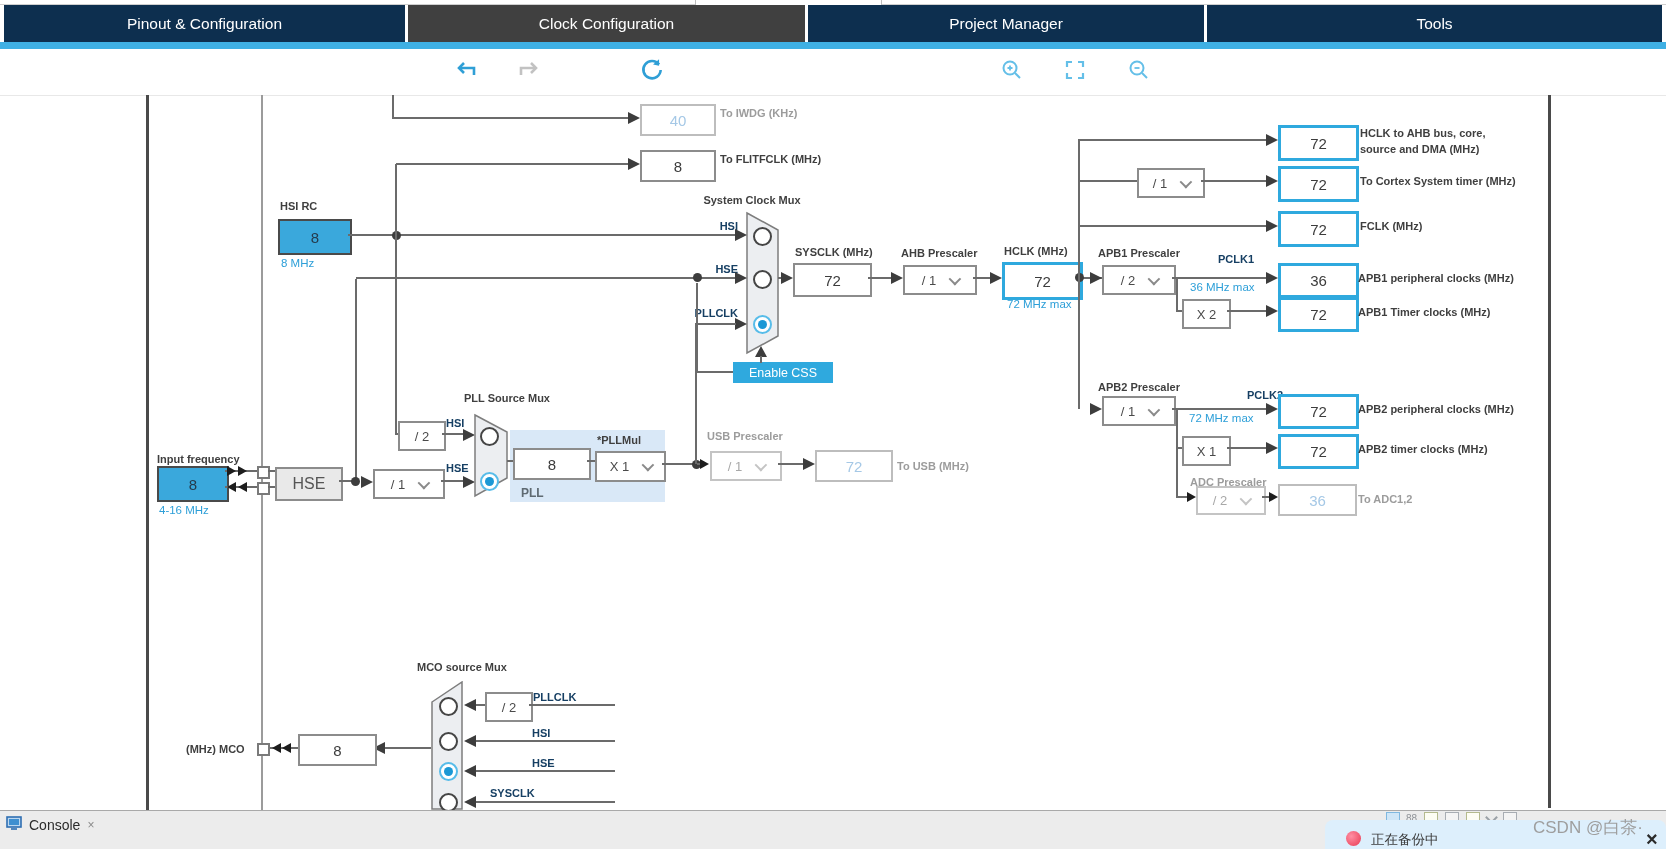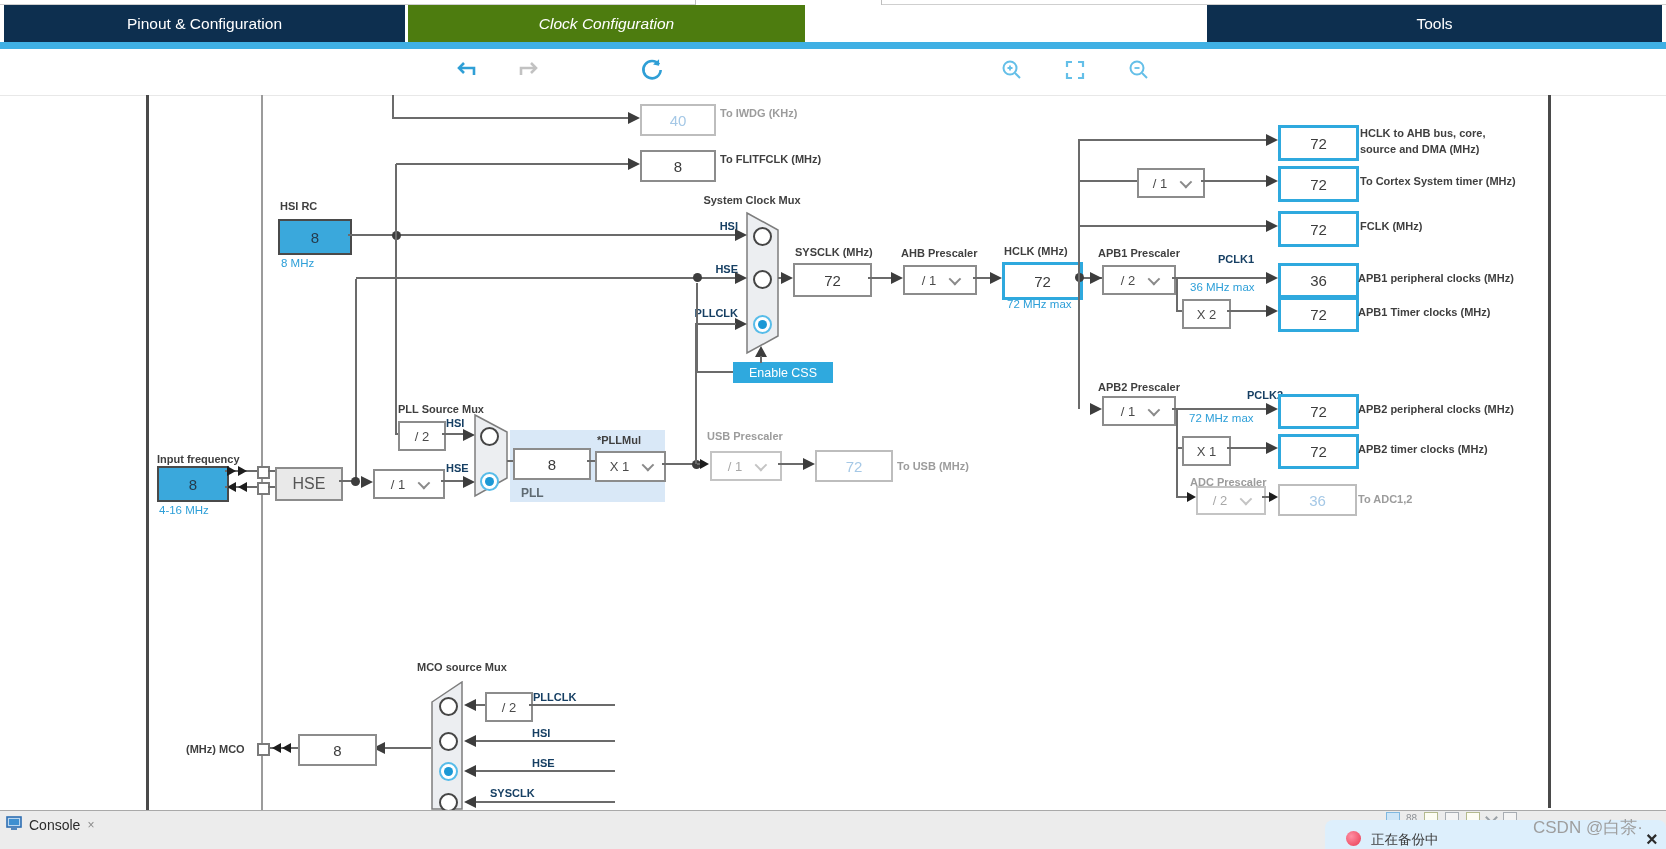--- a/index.html
+++ b/index.html
@@ -3,21 +3,21 @@
 <meta charset="utf-8">
 <style>
   html,body{margin:0;padding:0;background:#fff;}
   #app{position:relative;width:1666px;height:849px;overflow:hidden;background:#fff;
        font-family:"Liberation Sans",sans-serif;-webkit-font-smoothing:antialiased;}
   .abs{position:absolute;}
   
   .topline{position:absolute;left:0;top:4px;width:1666px;height:1px;background:#cfcfcf;}
   .notch{position:absolute;left:695px;top:0;width:185px;height:5px;background:#fff;border-left:1px solid #bdbdbd;border-right:1px solid #bdbdbd;}
   .tab{position:absolute;top:5px;height:37px;background:#0d2f4f;color:#fff;display:flex;align-items:center;justify-content:center;font-size:15.5px;cursor:pointer;}
-  .tab.active{background:#4d7c0f;font-style:italic;}
+  .tab.active{background:#404040;}
   .strip{position:absolute;left:0;top:42px;width:1666px;height:7px;background:#3fb0e4;}
   .toolbar-btn{position:absolute;top:56px;width:32px;height:32px;display:flex;align-items:center;justify-content:center;}
   .resolve{position:absolute;left:744px;top:56px;width:178px;height:32px;background:#e6e6e6;color:#a3a3a3;
            display:flex;align-items:center;justify-content:center;font-size:14.5px;}
   .cvline{position:absolute;left:0;top:95px;width:1666px;height:1px;background:#e8e8e8;}
   
   .hl{position:absolute;height:2px;background:#6b6b6b;}
   .vl{position:absolute;width:2px;background:#6b6b6b;}
   .rail{background:#4a4a4a;}
   .midrail{background:#9b9b9b;}
@@ -75,20 +75,21 @@
 </head>
 <body>
 
 <div id="app">
 
   <div class="topline"></div>
   <div class="notch"></div>
 
   <div class="tab" style="left:4px;width:401px;">Pinout &amp; Configuration</div>
   <div class="tab active" style="left:408px;width:397px;">Clock Configuration</div>
+  <div class="tab" style="left:808px;width:396px;">Project Manager</div>
   <div class="tab" style="left:1207px;width:455px;">Tools</div>
   <div class="strip"></div>
 
   <div class="toolbar-btn" style="left:450px;">
     <span><svg width="24" height="24" viewBox="0 0 24 24">
           <path d="M20 17 V10 H6" fill="none" stroke="#2f9fd6" stroke-width="2.6"></path>
           <path d="M10 5 L5 10 L10 15" fill="none" stroke="#2f9fd6" stroke-width="2.6"></path>
         </svg></span>
   </div>
   <div class="toolbar-btn" style="left:513px;">
@@ -269,21 +270,21 @@
   <div class="hl" style="left:441px;top:480px;width:22px;"></div>
   <div class="ar" style="left:463px;top:476px;"></div>
   <div class="lbl navy" style="left:446px;top:461px;">HSE</div>
 
   <div class="hl" style="left:395px;top:433px;width:5px;"></div>
   <div class="mult" style="left:398px;top:421px;width:44px;height:26px;">/ 2</div>
   <div class="hl" style="left:442px;top:433px;width:21px;"></div>
   <div class="ar" style="left:463px;top:429px;"></div>
   <div class="lbl navy" style="left:446px;top:416px;">HSI</div>
 
-  <div class="lbl" style="left:398px;top:391px;width:160px;margin-top:11px;">PLL Source Mux</div>
+  <div class="lbl" style="left:427px;top:391px;width:160px;text-align:center;">PLL Source Mux</div>
   <svg class="abs" style="left:474px;top:412px;" width="34" height="86">
     <polygon points="1,3 33,20 33,66 1,84" fill="#eceef1" stroke="#7d7d7d" stroke-width="1.5"></polygon>
   </svg>
   <div class="radio" style="left:480px;top:427px;"></div>
   <div class="radio sel" style="left:480px;top:472px;"></div>
 
   <div class="pllpanel"></div>
   <div class="hl" style="left:507px;top:460px;width:8px;"></div>
   <div class="vbox" style="left:513px;top:448px;width:74px;height:28px;">8</div>
   <div class="hl" style="left:587px;top:460px;width:8px;"></div>

